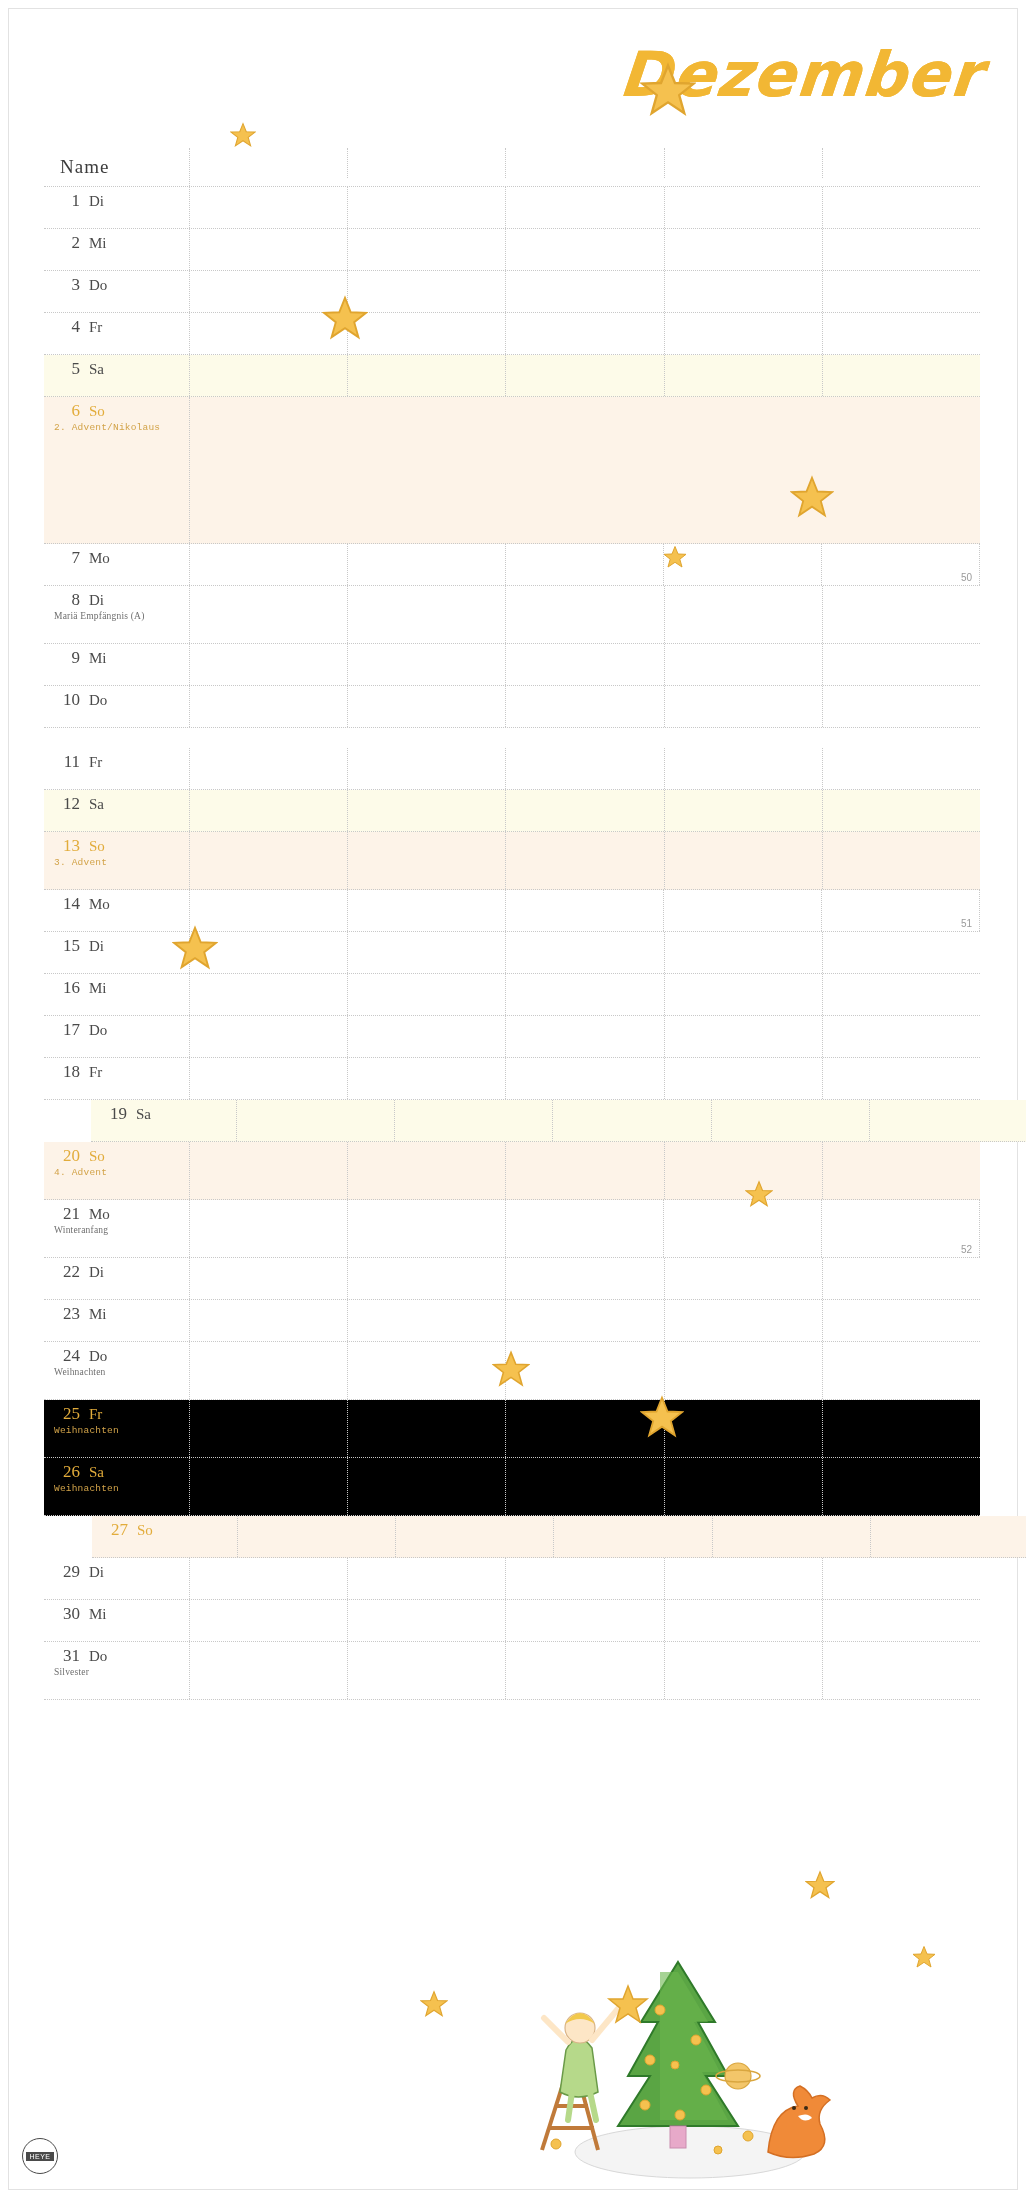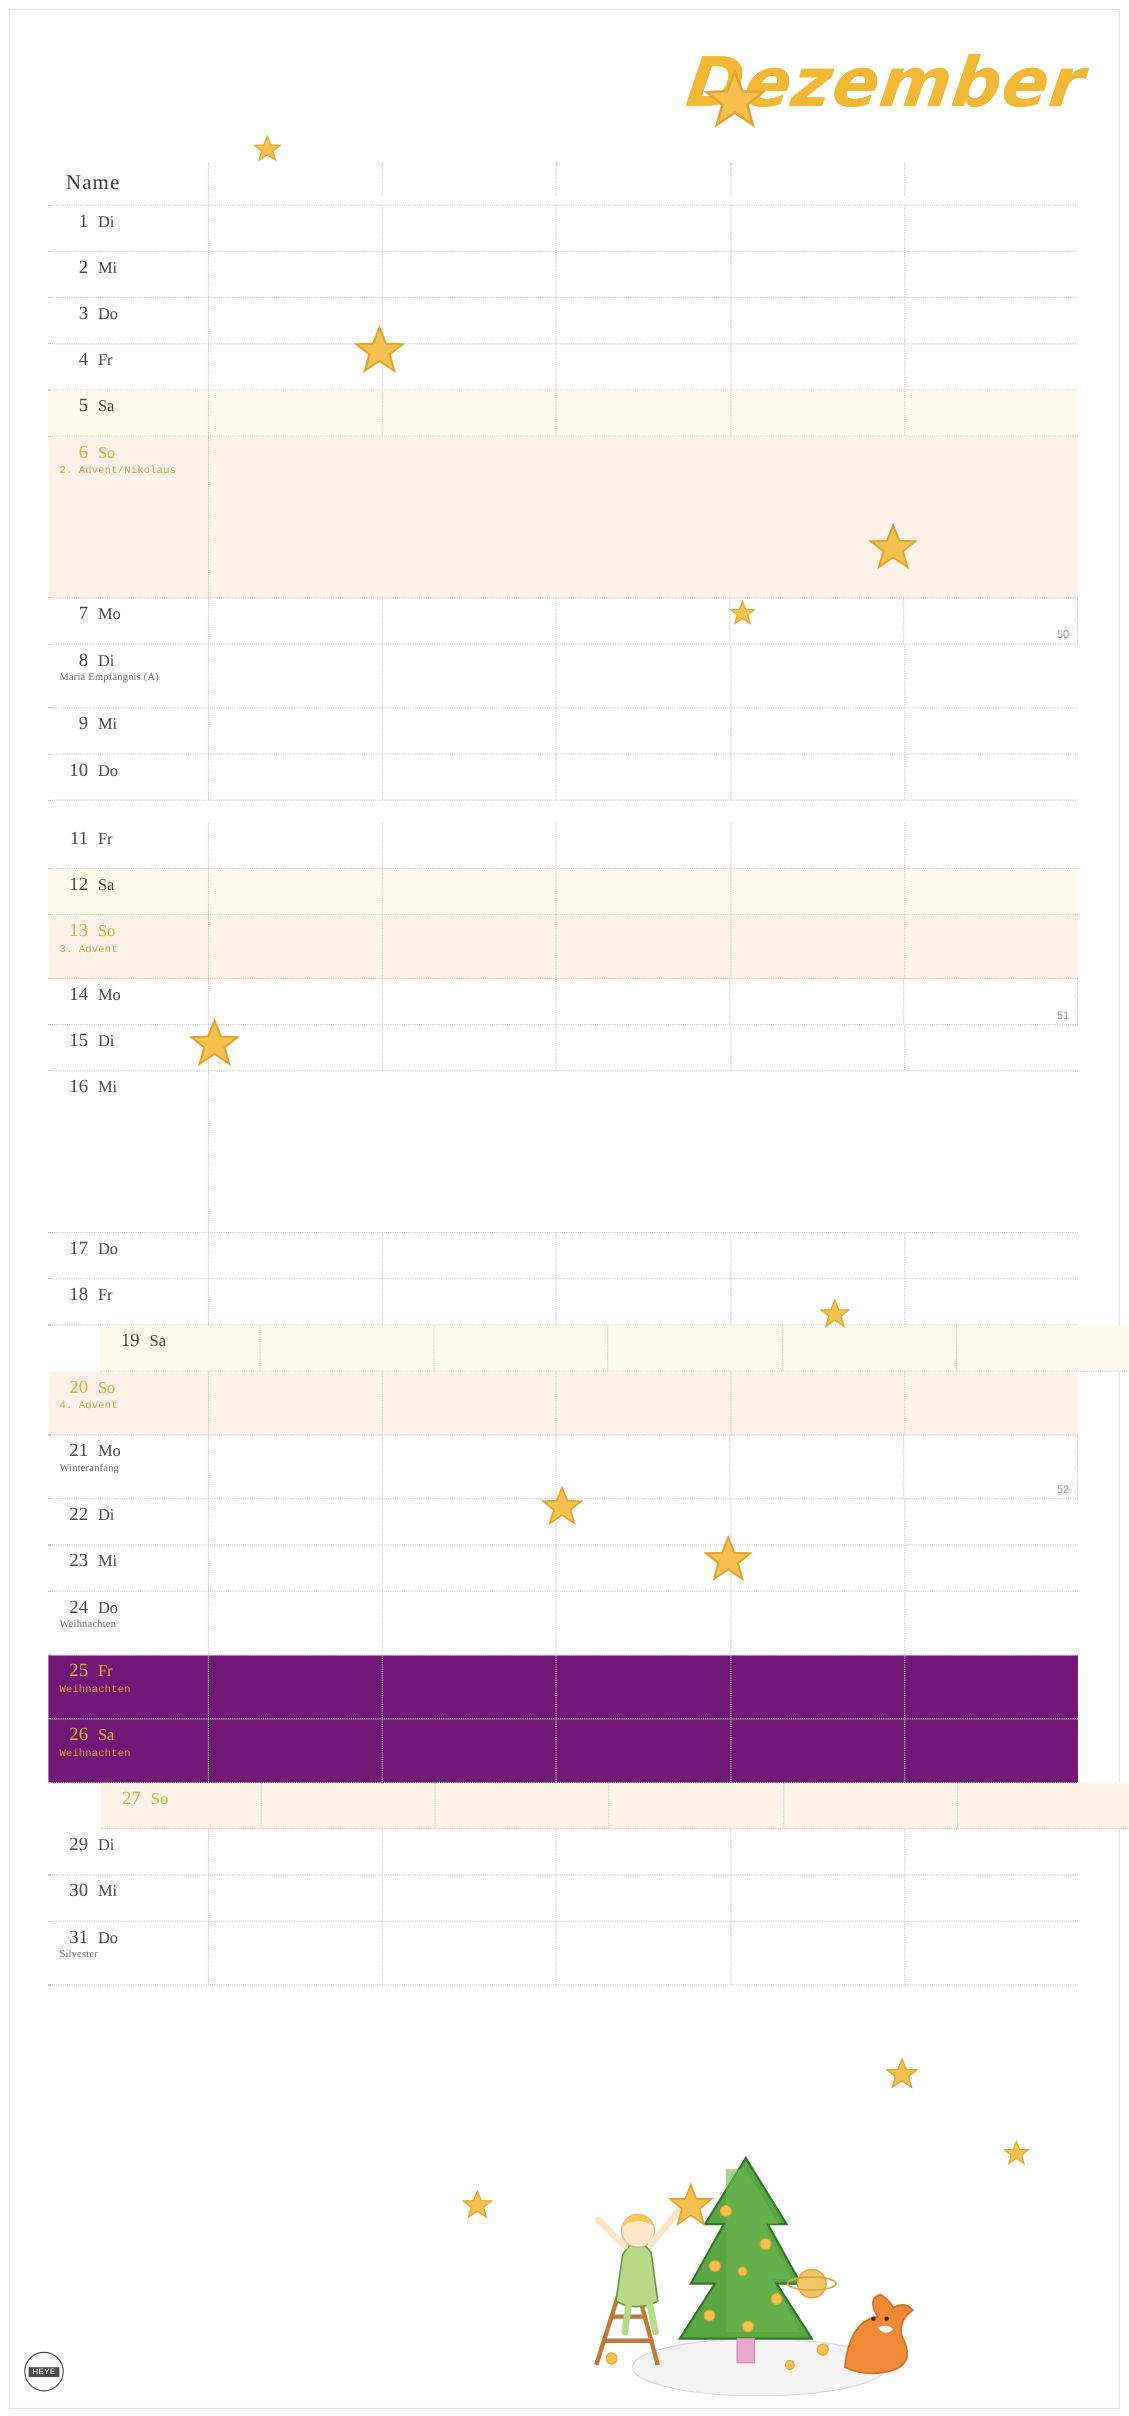--- a/index.html
+++ b/index.html
@@ -54,21 +54,21 @@
   }
   .row {
     position: relative;
     display: flex;
     width: 100%;
     border-bottom: 1px dotted #c8c8c8;
     box-sizing: border-box;
   }
   .row.weekend-sat { background: #fdfbe9; }
   .row.weekend-sun { background: #fdf3e8; }
-  .row.holiday { background: #701a75; }
+  .row.holiday { background: #000000; }
 
   .cell-label {
     width: 146px;
     flex: 0 0 146px;
     box-sizing: border-box;
     border-right: 1px dotted #c8c8c8;
     padding: 4px 10px 3px 10px;
     position: relative;
   }
   .cell {
@@ -305,21 +305,21 @@
         <span class="weeknum">51</span>
       </div>
       <div class="row" style="min-height: 42px;">
         <div class="cell-label"><span class="daynum">15</span><span class="dayname">Di</span></div>
         <div class="cell"></div>
         <div class="cell"></div>
         <div class="cell"></div>
         <div class="cell"></div>
         <div class="cell"></div>
       </div>
-      <div class="row" style="min-height: 42px; flex-direction: column;">
+      <div class="row" style="min-height: 42px;">
         <div class="cell-label"><span class="daynum">16</span><span class="dayname">Mi</span></div>
         <div class="cell"></div>
         <div class="cell"></div>
         <div class="cell"></div>
         <div class="cell"></div>
         <div class="cell"></div>
       </div>
       <div class="row" style="min-height: 42px;">
         <div class="cell-label"><span class="daynum">17</span><span class="dayname">Do</span></div>
         <div class="cell"></div>

